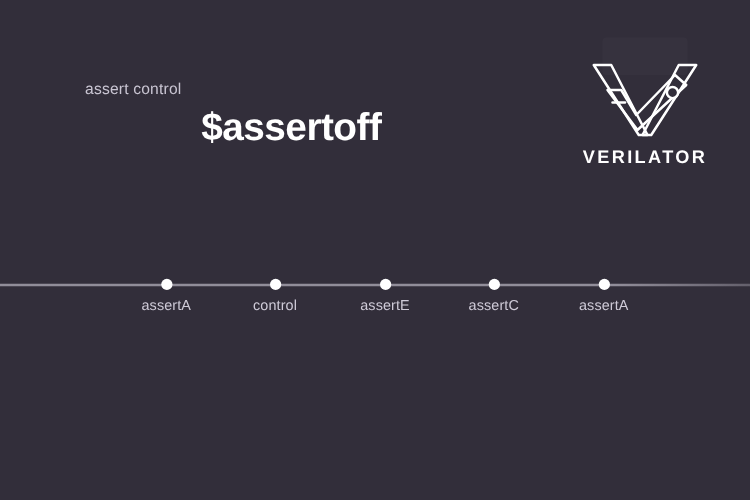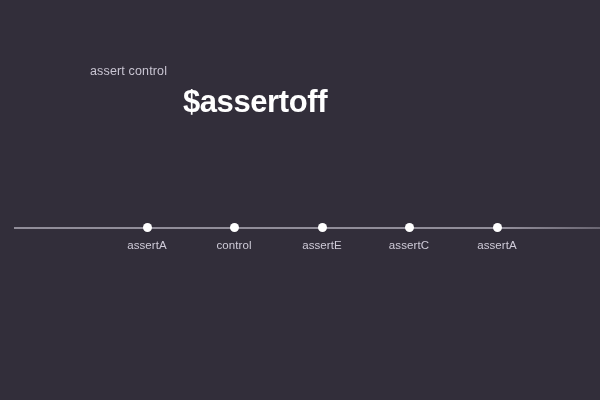--- a/index.html
+++ b/index.html
@@ -19,21 +19,21 @@
     position: absolute;
     inset: 0;
     width: 600px;
     height: 400px;
     background: #322e3a;
   }
 
   
   .title-block {
     position: absolute;
-    left: 90px;
+    left: 68px;
     top: 63px;
     width: 330px;
   }
   .eyebrow {
     font-size: 12.5px;
     line-height: 16px;
     color: #c9c5d2;
     letter-spacing: 0.15px;
     font-weight: 400;
     white-space: nowrap;
@@ -92,21 +92,20 @@
     white-space: nowrap;
   }
 
   
   .timeline {
     position: absolute;
     left: 0;
     top: 208px;
     width: 488px;
     height: 56px;
-    margin-left: 14px;
   }
   .timeline-axis {
     position: absolute;
     left: 0;
     top: 19px;
     width: 600px;
     height: 1.5px;
     background: linear-gradient(to right,
                 rgba(214,210,222,0.58) 0%,
                 rgba(214,210,222,0.58) 82%,
@@ -144,20 +143,38 @@
 </head>
 <body>
 
 <div id="slide">
 
   <div class="title-block">
     <div class="eyebrow">assert control</div>
     <div class="main-title">$assertoff</div>
   </div>
 
+  <div class="logo-wrap">
+    <div class="logo-watermark"></div>
+    <div class="logo-mark">
+      <svg viewBox="0 0 94 68" fill="none" xmlns="http://www.w3.org/2000/svg">
+
+        <path d="M6 6 L20 6 L49 62 L42 62 Z" stroke="#ffffff" stroke-width="2" stroke-linejoin="round" fill="none"></path>
+
+        <path d="M88 6 L74 6 L45 62 L52 62 Z" stroke="#ffffff" stroke-width="2" stroke-linejoin="round" fill="none"></path>
+
+        <path d="M17 26 L28 26 L40 46 L71 14 L80 22 L41 58 Z" stroke="#ffffff" stroke-width="2" stroke-linejoin="round" fill="none"></path>
+
+        <path d="M21 36 L31 36" stroke="#ffffff" stroke-width="2" stroke-linecap="round"></path>
+
+        <circle cx="69" cy="28" r="4.5" stroke="#ffffff" stroke-width="2" fill="#322e3a"></circle>
+      </svg>
+    </div>
+    <div class="logo-word">VERILATOR</div>
+  </div>
 
   <div class="timeline">
     <div class="timeline-axis"></div>
     <div id="ticks">
         <div class="tick" style="left: 133px;">
           <div class="tick-dot"></div>
           <div class="tick-label">assertA</div>
         </div>
         <div class="tick" style="left: 220px;">
           <div class="tick-dot"></div>

